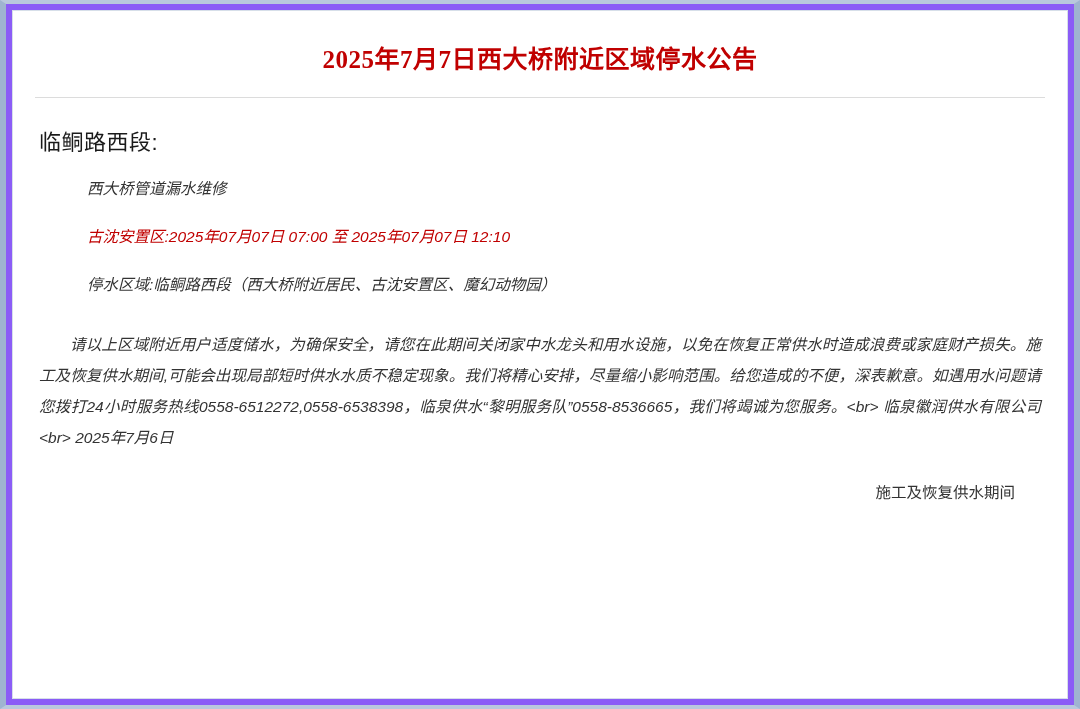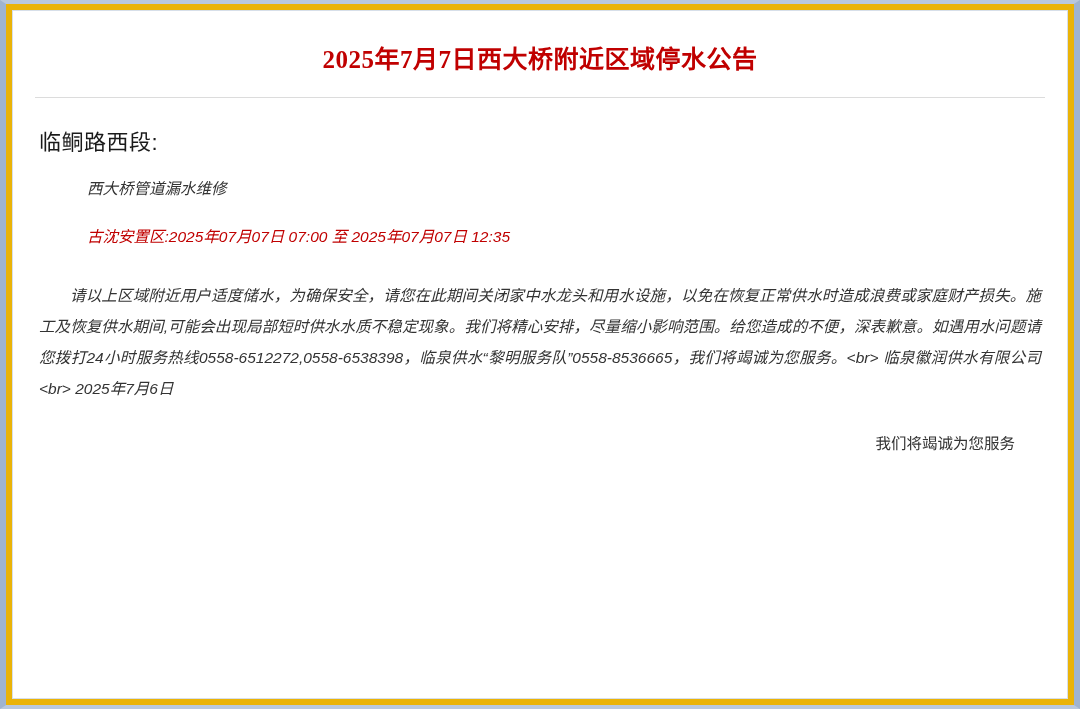--- a/index.html
+++ b/index.html
@@ -12,21 +12,21 @@
     height: 709px;
     font-family: "Liberation Sans", "DejaVu Sans", sans-serif;
     color: #333333;
     overflow: hidden;
   }
   .page-frame {
     box-sizing: border-box;
     width: 1080px;
     height: 709px;
     padding: 6px;
-    background: #eab308;
+    background: #8b5cf6;
     border-left: 6px solid #9fb4d0;
     border-right: 6px solid #9fb4d0;
     border-top: 4px solid #b9c8dd;
     border-bottom: 4px solid #b9c8dd;
   }
   .inner-frame {
     box-sizing: border-box;
     width: 100%;
     height: 100%;
     border: 1px solid #d7dfe9;
@@ -92,25 +92,28 @@
 
     <div class="notice-title">2025年7月7日西大桥附近区域停水公告</div>
 
     <div class="salutation">临鲖路西段:</div>
 
     <div class="body-block">
 
       <p class="para para-sub">西大桥管道漏水维修</p>
 
       <p class="para para-sub">
-        <span class="label-red">古沈安置区:</span><span class="label-red">2025年07月07日 07:00 至 2025年07月07日 12:35</span>
+        <span class="label-red">古沈安置区:</span><span class="label-red">2025年07月07日 07:00 至 2025年07月07日 12:10</span>
       </p>
 
+      <p class="para para-sub">
+        <span>停水区域:</span><span>临鲖路西段（西大桥附近居民、古沈安置区、魔幻动物园）</span>
+      </p>
 
       <p class="para para-main indent">请以上区域附近用户适度储水，为确保安全，请您在此期间关闭家中水龙头和用水设施，以免在恢复正常供水时造成浪费或家庭财产损失。施工及恢复供水期间,可能会出现局部短时供水水质不稳定现象。我们将精心安排，尽量缩小影响范围。给您造成的不便，深表歉意。如遇用水问题请您拨打24小时服务热线0558-6512272,0558-6538398，临泉供水“黎明服务队”0558-8536665，我们将竭诚为您服务。&lt;br&gt; 临泉徽润供水有限公司&lt;br&gt; 2025年7月6日</p>
 
       <div class="signature">
-        <span class="sig-line">我们将竭诚为您服务</span>
+        <span class="sig-line">施工及恢复供水期间</span>
       </div>
 
     </div>
   </div>
 </div>
 
 </body></html>

